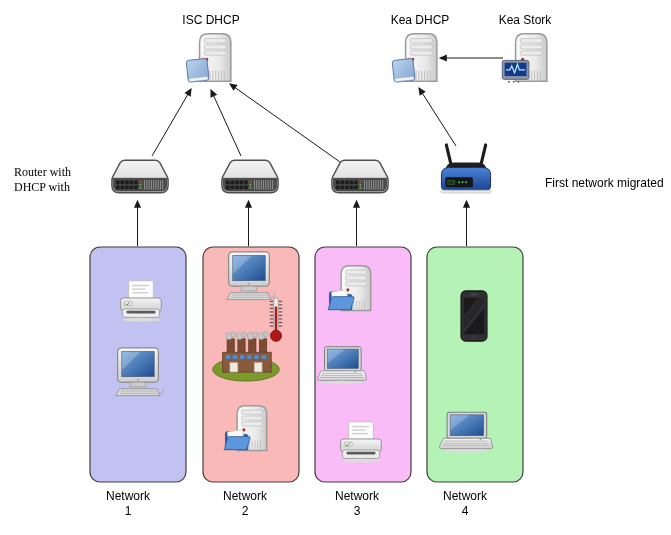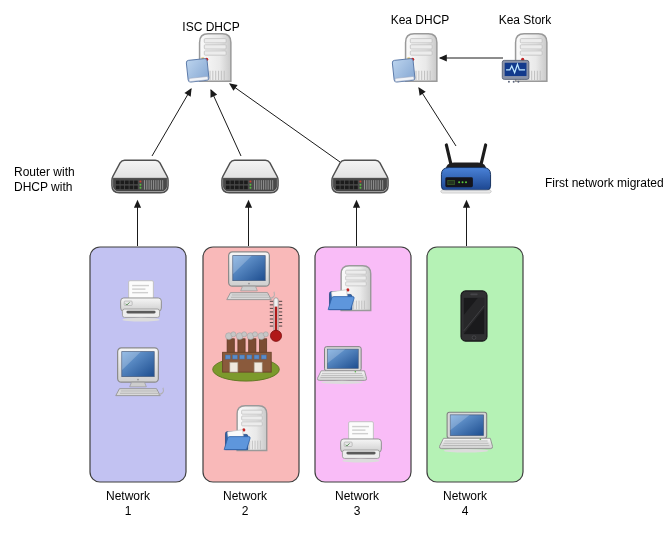--- a/index.html
+++ b/index.html
@@ -286,25 +286,25 @@
     <use href="#sym-fileserver" x="223" y="403" width="48" height="52"></use>
 
     <use href="#sym-fileserver" x="327" y="263" width="48" height="52"></use>
     <use href="#sym-laptop" x="317" y="345" width="50" height="40"></use>
     <use href="#sym-printer" x="338" y="420" width="46" height="45"></use>
 
     <use href="#sym-phone" x="459" y="290" width="30" height="52"></use>
     <use href="#sym-laptop" x="439" y="410" width="54" height="44"></use>
   </svg>
 
-  <div class="lbl center" style="left:156px;top:13px;width:110px;margin-top:7px;">ISC DHCP</div>
+  <div class="lbl center" style="left:156px;top:13px;width:110px;">ISC DHCP</div>
   <div class="lbl center" style="left:365px;top:13px;width:110px;">Kea DHCP</div>
   <div class="lbl center" style="left:470px;top:13px;width:110px;">Kea Stork</div>
 
-  <div class="lbl" style="left:14px;top:165px;">
+  <div class="lbl" style="left:14px;top:165px;font-family:Liberation Serif, serif;">
     <span>Router with</span>
     <span>DHCP with</span>
   </div>
 
   <div class="lbl" style="left:545px;top:176px;">First network migrated</div>
 
   <div class="lbl center" style="left:88px;top:489px;width:80px;">
     <span>Network</span>
     <span>1</span>
   </div>

